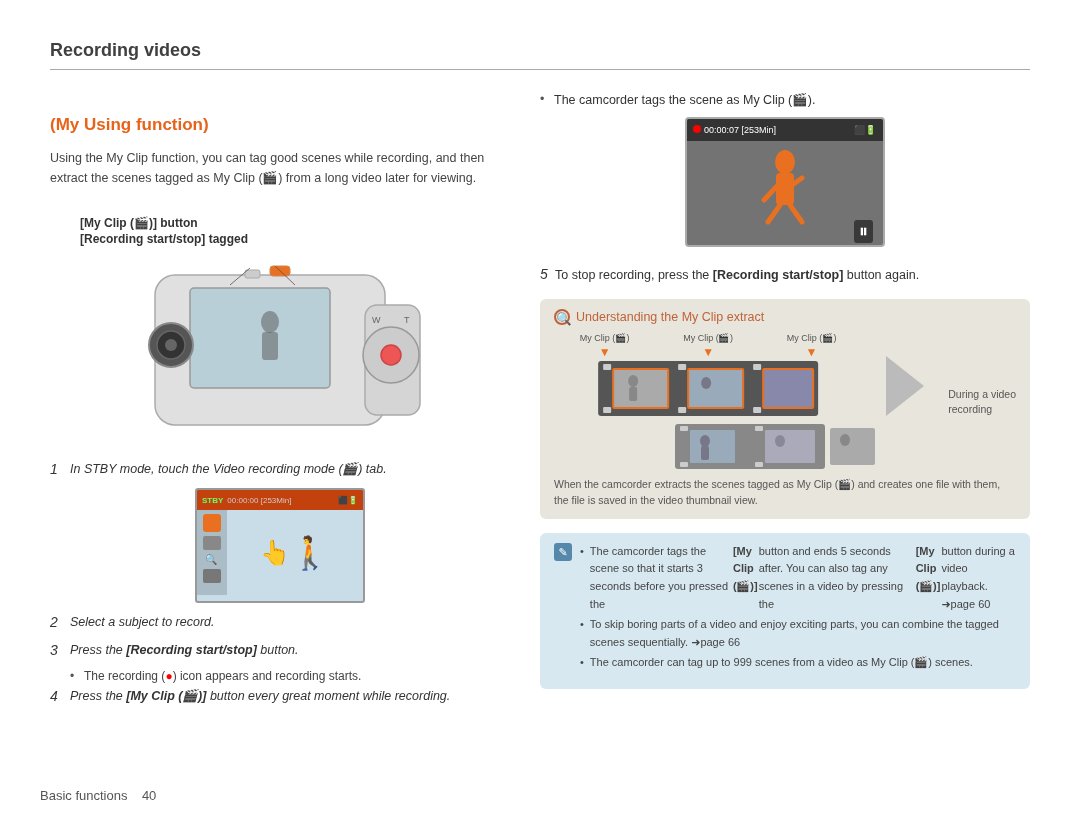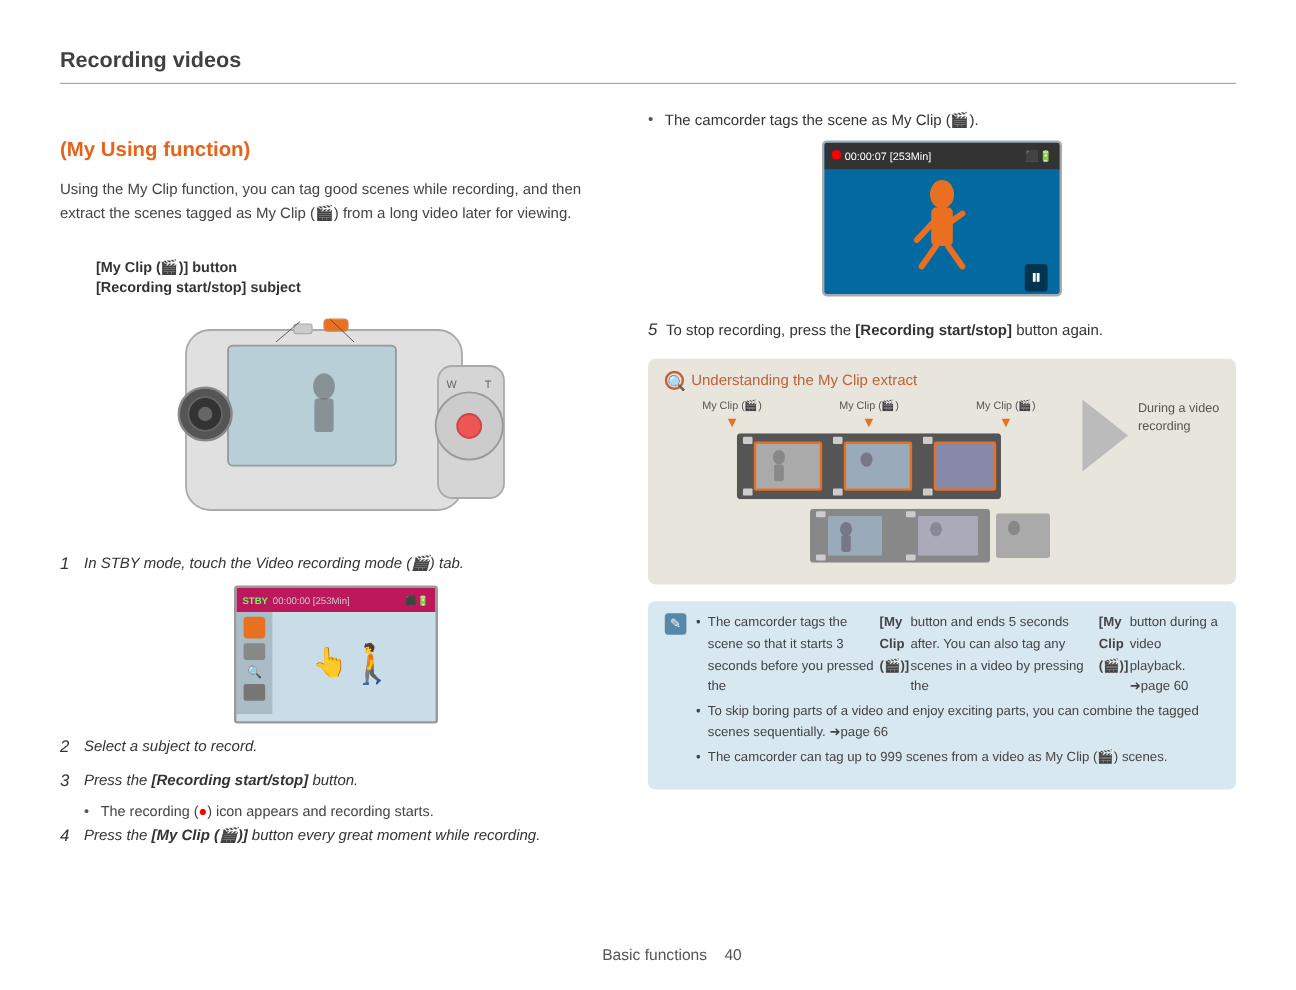--- a/index.html
+++ b/index.html
@@ -99,21 +99,21 @@
       font-size: 12.5px;
       margin-bottom: 10px;
       display: flex;
       align-items: flex-start;
     }
     .camera-screen-box {
       width: 200px;
       height: 130px;
       border: 2px solid #aaa;
       border-radius: 4px;
-      background: #0369a1;
+      background: #737373;
       margin: 0 auto 16px auto;
       position: relative;
       overflow: hidden;
     }
     .screen-top-bar {
       background: #333;
       height: 22px;
       display: flex;
       align-items: center;
       padding: 0 6px;
@@ -214,41 +214,40 @@
       content: "•";
       margin-right: 6px;
       flex-shrink: 0;
     }
     
     .footer {
       position: absolute;
       bottom: 22px;
       left: 0;
       right: 0;
-      text-align: center;
       font-size: 13px;
       color: #555;
       margin-left: 40px;
     }
     
     .cam-svg { display: block; margin: 0 auto 15px auto; }
 
     
     .stby-screen {
       width: 170px;
       height: 115px;
       border: 2px solid #999;
       background: #c8dde8;
       border-radius: 3px;
       margin: 0 auto 10px auto;
       position: relative;
       overflow: hidden;
     }
     .stby-bar {
-      background: #be185d;
+      background: #c2410c;
       height: 20px;
       display: flex;
       align-items: center;
       padding: 0 5px;
       color: #ccc;
       font-size: 8px;
       gap: 4px;
     }
     .stby-green { color: #6f6; font-weight: bold; }
     .stby-body {
@@ -297,21 +296,21 @@
       <div class="section-title">
         <br>
         <span>(My Using function)</span>
       </div>
 
       <div class="intro-text">Using the My Clip function, you can tag good scenes while recording, and then extract the scenes tagged as My Clip (🎬) from a long video later for viewing.</div>
 
       <div style="position:relative; margin-bottom:10px;">
         <div style="margin-left:30px; margin-bottom:4px;margin-top:28px;">
           <span class="btn-label"><strong>[My Clip (🎬)] button</strong></span>
-          <span class="btn-label"><strong>[Recording start/stop] subject</strong></span>
+          <span class="btn-label"><strong>[Recording start/stop] tagged</strong></span>
         </div>
 
         <svg class="cam-svg" width="290" height="195" viewBox="0 0 290 195">
 
           <rect x="20" y="25" width="230" height="150" rx="20" ry="20" fill="#e0e0e0" stroke="#aaa" stroke-width="1.5"></rect>
 
           <rect x="55" y="38" width="140" height="100" rx="4" fill="#b8cfd8" stroke="#999" stroke-width="1.5"></rect>
 
           <circle cx="36" cy="95" r="22" fill="#555" stroke="#888" stroke-width="2"></circle>
           <circle cx="36" cy="95" r="14" fill="#333" stroke="#666" stroke-width="1.5"></circle>
@@ -413,21 +412,21 @@
         <span class="step5-num"><em>5</em></span>
         <span>To stop recording, press the <strong>[Recording start/stop]</strong> button again.</span>
       </div>
 
       <div class="understanding-box">
         <div class="understanding-title">
           <span class="mag-icon">🔍</span>
           <span>Understanding the My Clip extract</span>
         </div>
 
-        <div style="display:flex; align-items:flex-start; gap:8px; margin-bottom:8px;">
+        <div style="display:flex; align-items:flex-end; gap:24px; margin-bottom:8px;">
           <div style="flex:1;">
 
             <div style="display:flex; gap:2px; margin-bottom:2px;">
               <div style="flex:1; text-align:center; font-size:9px; color:#555;">My Clip (🎬)</div>
               <div style="flex:1; text-align:center; font-size:9px; color:#555;">My Clip (🎬)</div>
               <div style="flex:1; text-align:center; font-size:9px; color:#555;">My Clip (🎬)</div>
             </div>
             <div style="display:flex; gap:2px; margin-bottom:2px;">
               <div style="flex:1; text-align:center; font-size:12px; color:#e87020;">▼</div>
               <div style="flex:1; text-align:center; font-size:12px; color:#e87020;">▼</div>
@@ -478,20 +477,21 @@
           <ellipse cx="30" cy="17" rx="5" ry="6" fill="#778"></ellipse>
           <rect x="26" y="22" width="8" height="14" rx="2" fill="#778"></rect>
 
           <rect x="90" y="6" width="50" height="33" fill="#aab" rx="1"></rect>
           <ellipse cx="105" cy="17" rx="5" ry="6" fill="#889"></ellipse>
 
           <rect x="155" y="4" width="45" height="37" fill="#aaa" rx="2"></rect>
           <ellipse cx="170" cy="16" rx="5" ry="6" fill="#888"></ellipse>
         </svg>
 
+        <div class="understanding-desc">When the camcorder extracts the scenes tagged as My Clip (🎬) and creates one file with them, the file is saved in the video thumbnail view.</div>
       </div>
 
       <div class="note-box">
         <div class="note-header">
           <span class="note-icon">✎</span>
           <ul class="note-items">
             <li>The camcorder tags the scene so that it starts 3 seconds before you pressed the <strong>[My Clip (🎬)]</strong> button and ends 5 seconds after. You can also tag any scenes in a video by pressing the <strong>[My Clip (🎬)]</strong> button during a video playback. ➜page 60</li>
             <li>To skip boring parts of a video and enjoy exciting parts, you can combine the tagged scenes sequentially. ➜page 66</li>
             <li>The camcorder can tag up to 999 scenes from a video as My Clip (🎬) scenes.</li>
           </ul>

